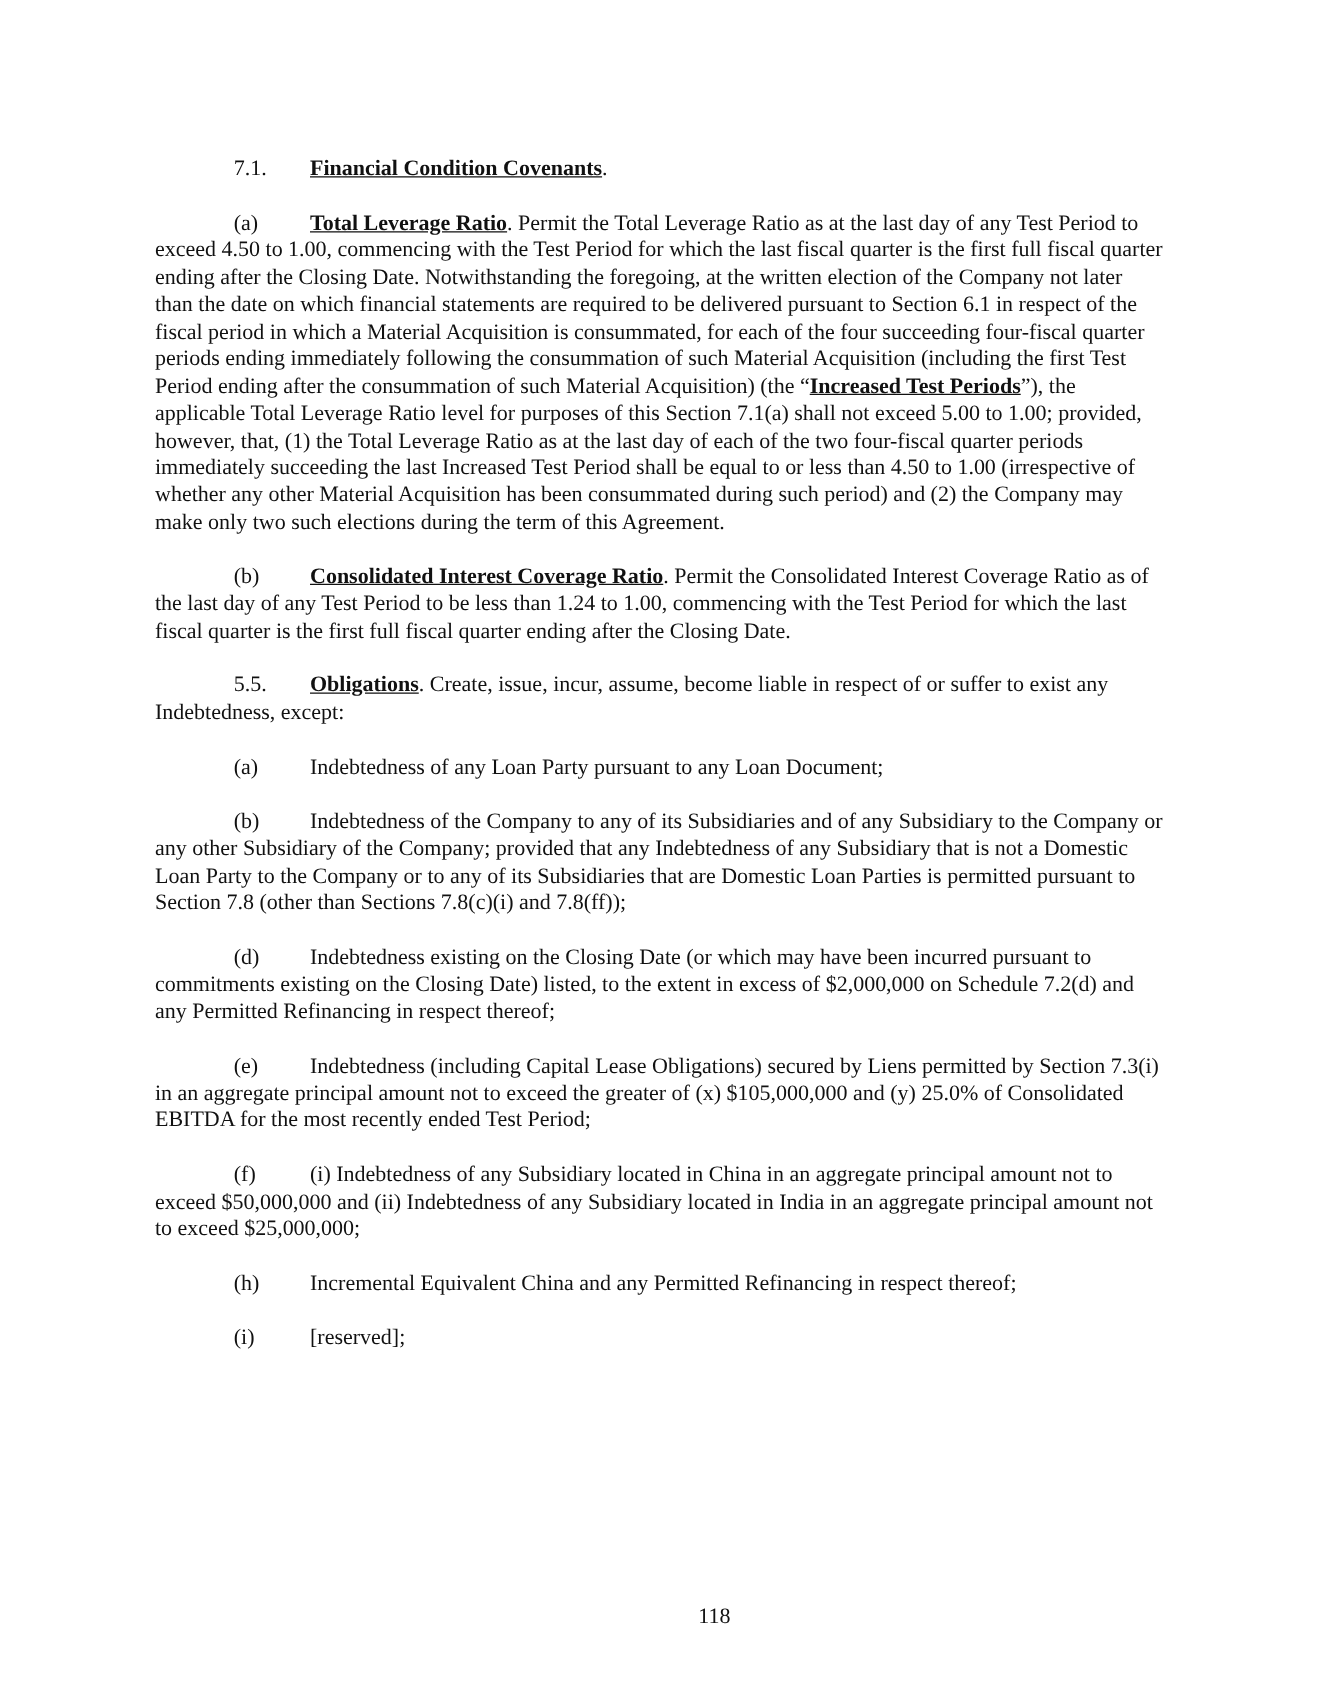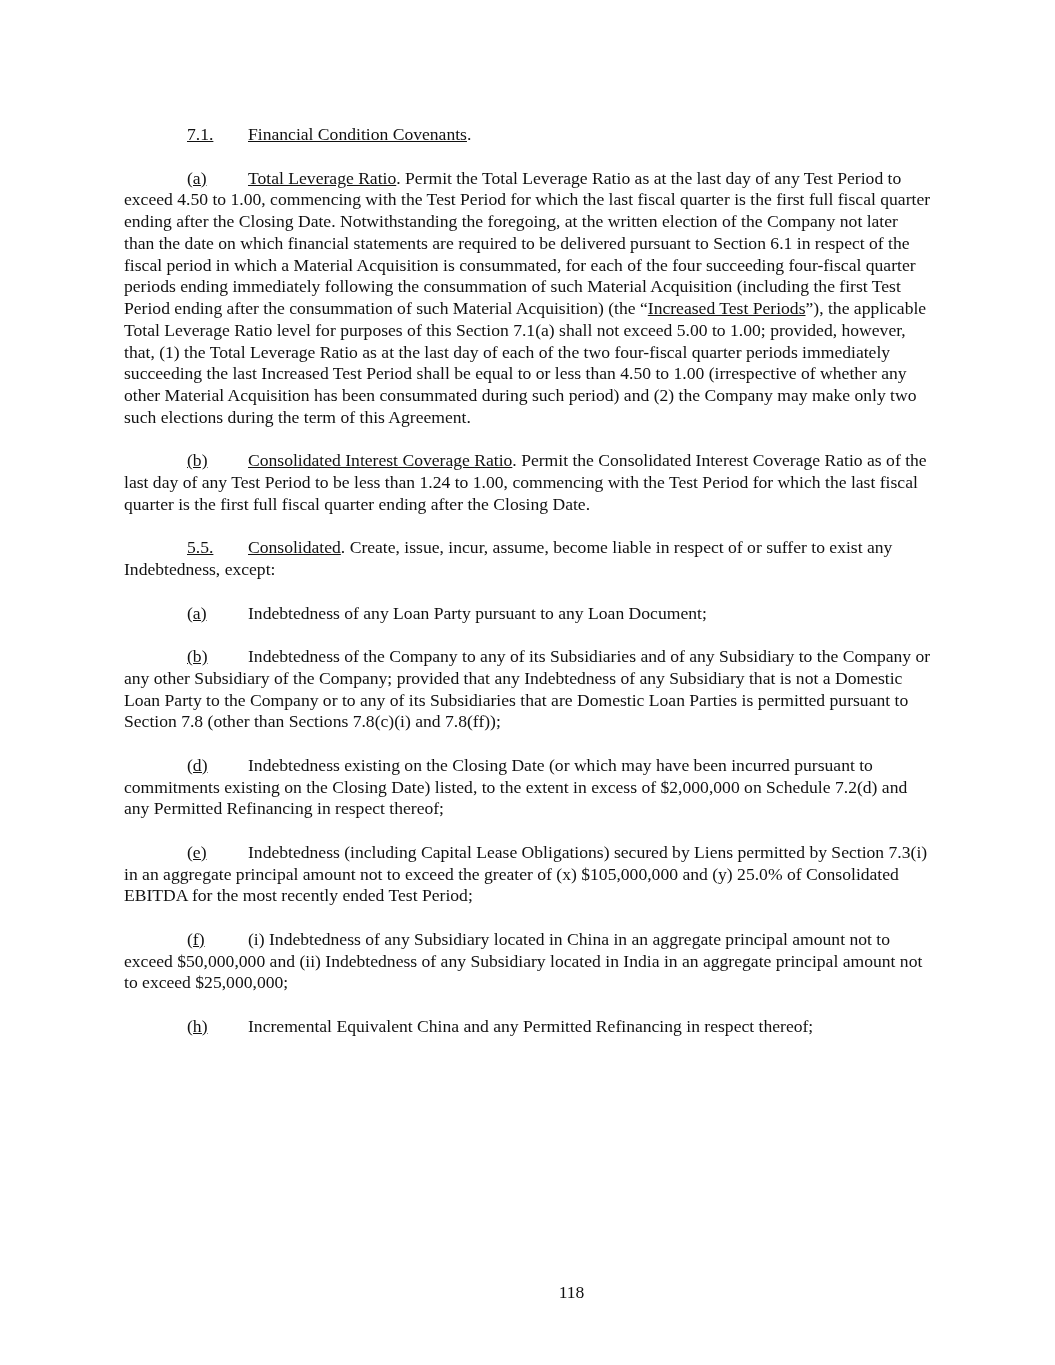--- a/index.html
+++ b/index.html
@@ -25,23 +25,22 @@
     }
     .para {
       margin: 0 0 21.75px 0;
       text-align: left;
     }
     .para .lead {
       display: inline-block;
       width: 124px;
       padding-left: 63px;
       box-sizing: border-box;
-      text-decoration: underline;
     }
-    .u { text-decoration: underline; }
+    .u { text-decoration: underline; font-weight: bold; }
     .page-number {
       position: absolute;
       left: 0;
       width: 1055px;
       top: 1282px;
       text-align: center;
       font-size: 17.6px;
       line-height: 21.75px;
       padding-left: 44px;
     }
@@ -50,32 +49,33 @@
 <body>
 
 <div class="page">
 
   <p class="para"><span class="lead">7.1.</span><span class="u">Financial Condition Covenants</span><span>.</span></p>
 
   <p class="para"><span class="lead">(a)</span><span class="u">Total Leverage Ratio</span><span>. Permit the Total Leverage Ratio as at the last day of any Test Period to exceed 4.50 to 1.00, commencing with the Test Period for which the last fiscal quarter is the first full fiscal quarter ending after the Closing Date. Notwithstanding the foregoing, at the written election of the Company not later than the date on which financial statements are required to be delivered pursuant to Section 6.1 in respect of the fiscal period in which a Material Acquisition is consummated, for each of the four succeeding four-fiscal quarter periods ending immediately following the consummation of such Material Acquisition (including the first Test Period ending after the consummation of such Material Acquisition) (the “</span><span class="u">Increased Test Periods</span><span>”), the applicable Total Leverage Ratio level for purposes of this Section 7.1(a) shall not exceed 5.00 to 1.00; provided, however, that, (1) the Total Leverage Ratio as at the last day of each of the two four-fiscal quarter periods immediately succeeding the last Increased Test Period shall be equal to or less than 4.50 to 1.00 (irrespective of whether any other Material Acquisition has been consummated during such period) and (2) the Company may make only two such elections during the term of this Agreement.</span></p>
 
   <p class="para"><span class="lead">(b)</span><span class="u">Consolidated Interest Coverage Ratio</span><span>. Permit the Consolidated Interest Coverage Ratio as of the last day of any Test Period to be less than 1.24 to 1.00, commencing with the Test Period for which the last fiscal quarter is the first full fiscal quarter ending after the Closing Date.</span></p>
 
-  <p class="para"><span class="lead">5.5.</span><span class="u">Consolidated</span><span>. Create, issue, incur, assume, become liable in respect of or suffer to exist any Indebtedness, except:</span></p>
+  <p class="para"><span class="lead">5.5.</span><span class="u">Obligations</span><span>. Create, issue, incur, assume, become liable in respect of or suffer to exist any Indebtedness, except:</span></p>
 
   <p class="para"><span class="lead">(a)</span><span>Indebtedness of any Loan Party pursuant to any Loan Document;</span></p>
 
   <p class="para"><span class="lead">(b)</span><span>Indebtedness of the Company to any of its Subsidiaries and of any Subsidiary to the Company or any other Subsidiary of the Company; provided that any Indebtedness of any Subsidiary that is not a Domestic Loan Party to the Company or to any of its Subsidiaries that are Domestic Loan Parties is permitted pursuant to Section 7.8 (other than Sections 7.8(c)(i) and 7.8(ff));</span></p>
 
 
   <p class="para"><span class="lead">(d)</span><span>Indebtedness existing on the Closing Date (or which may have been incurred pursuant to commitments existing on the Closing Date) listed, to the extent in excess of $2,000,000 on Schedule 7.2(d) and any Permitted Refinancing in respect thereof;</span></p>
 
   <p class="para"><span class="lead">(e)</span><span>Indebtedness (including Capital Lease Obligations) secured by Liens permitted by Section 7.3(i) in an aggregate principal amount not to exceed the greater of (x) $105,000,000 and (y) 25.0% of Consolidated EBITDA for the most recently ended Test Period;</span></p>
 
   <p class="para"><span class="lead">(f)</span><span>(i) Indebtedness of any Subsidiary located in China in an aggregate principal amount not to exceed $50,000,000 and (ii) Indebtedness of any Subsidiary located in India in an aggregate principal amount not to exceed $25,000,000;</span></p>
 
 
   <p class="para"><span class="lead">(h)</span><span>Incremental Equivalent China and any Permitted Refinancing in respect thereof;</span></p>
 
+  <p class="para"><span class="lead">(i)</span><span>[reserved];</span></p>
 
 </div>
 
 <div class="page-number">118</div>
 
 </body></html>

